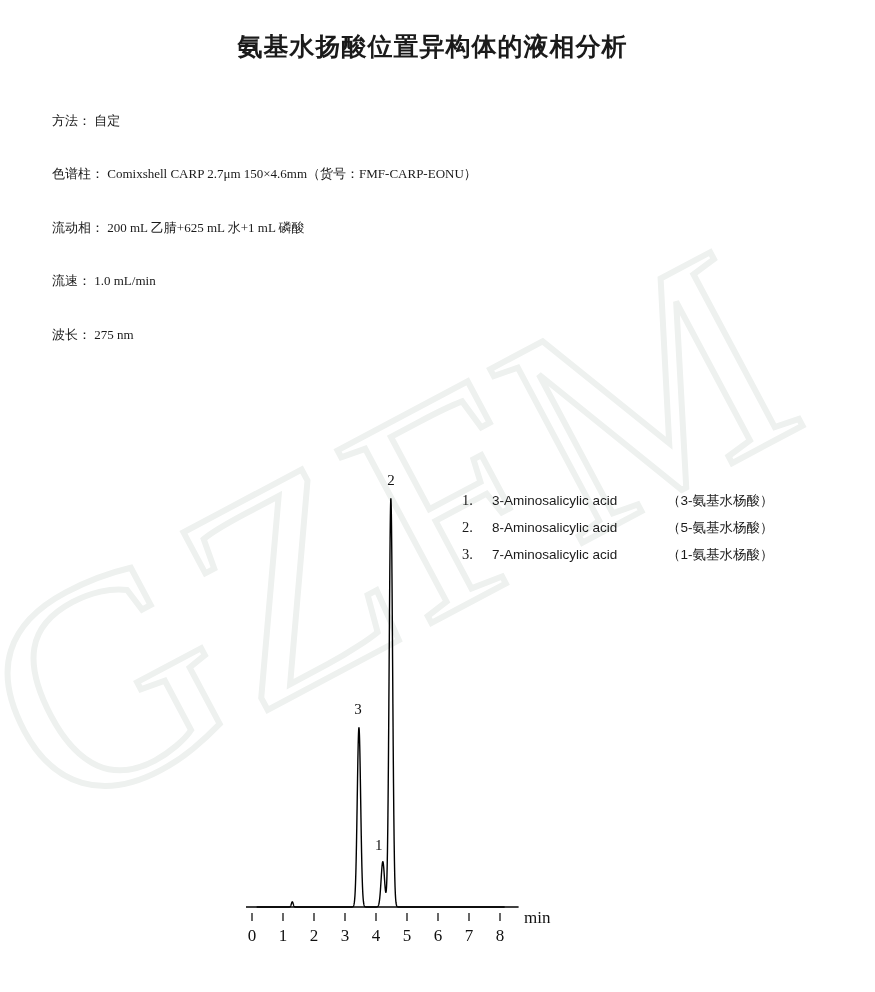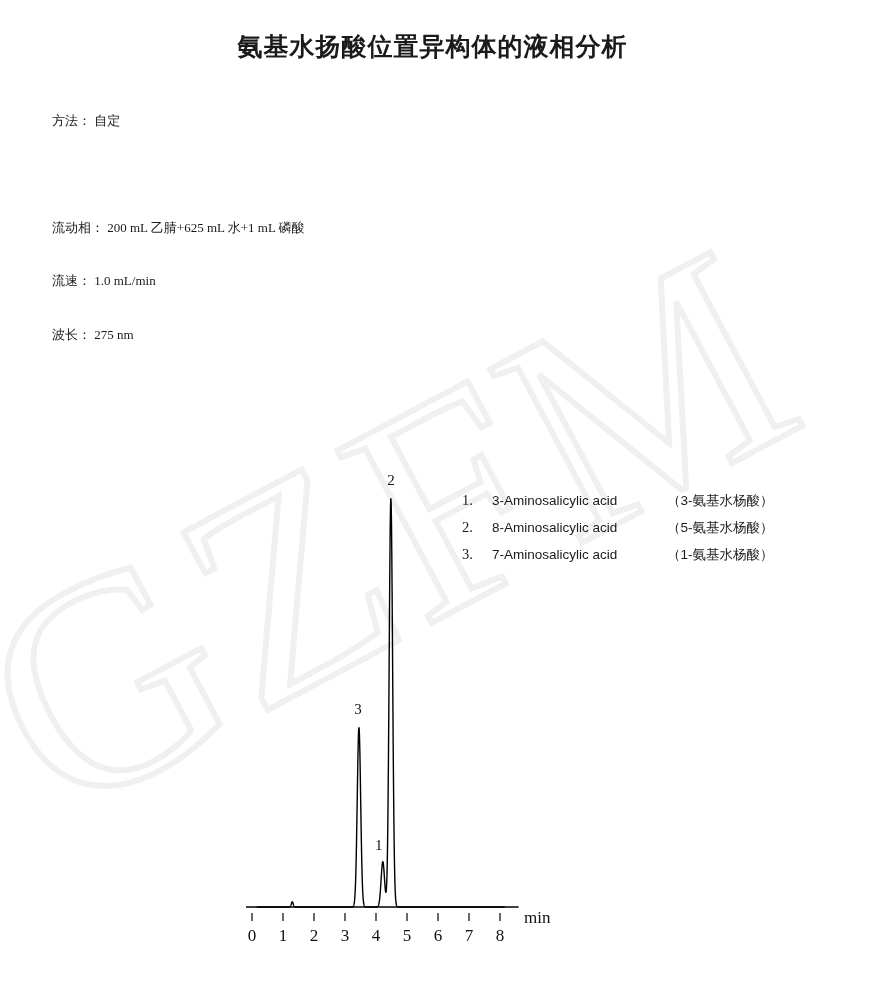--- a/index.html
+++ b/index.html
@@ -127,20 +127,24 @@
 
 <div id="page">
 
   <div id="doc-title">氨基水扬酸位置异构体的液相分析</div>
 
   <div class="meta-line" id="meta-method">
     <span class="lbl">方法：</span>
     <span class="val">自定</span>
   </div>
 
+  <div class="meta-line" id="meta-column">
+    <span class="lbl">色谱柱：</span>
+    <span class="val">Comixshell CARP 2.7μm 150×4.6mm（货号：FMF-CARP-EONU）</span>
+  </div>
 
   <div class="meta-line" id="meta-mobile">
     <span class="lbl">流动相：</span>
     <span class="val">200 mL 乙腈+625 mL 水+1 mL 磷酸</span>
   </div>
 
   <div class="meta-line" id="meta-flowrate">
     <span class="lbl">流速：</span>
     <span class="val">1.0 mL/min</span>
   </div>

